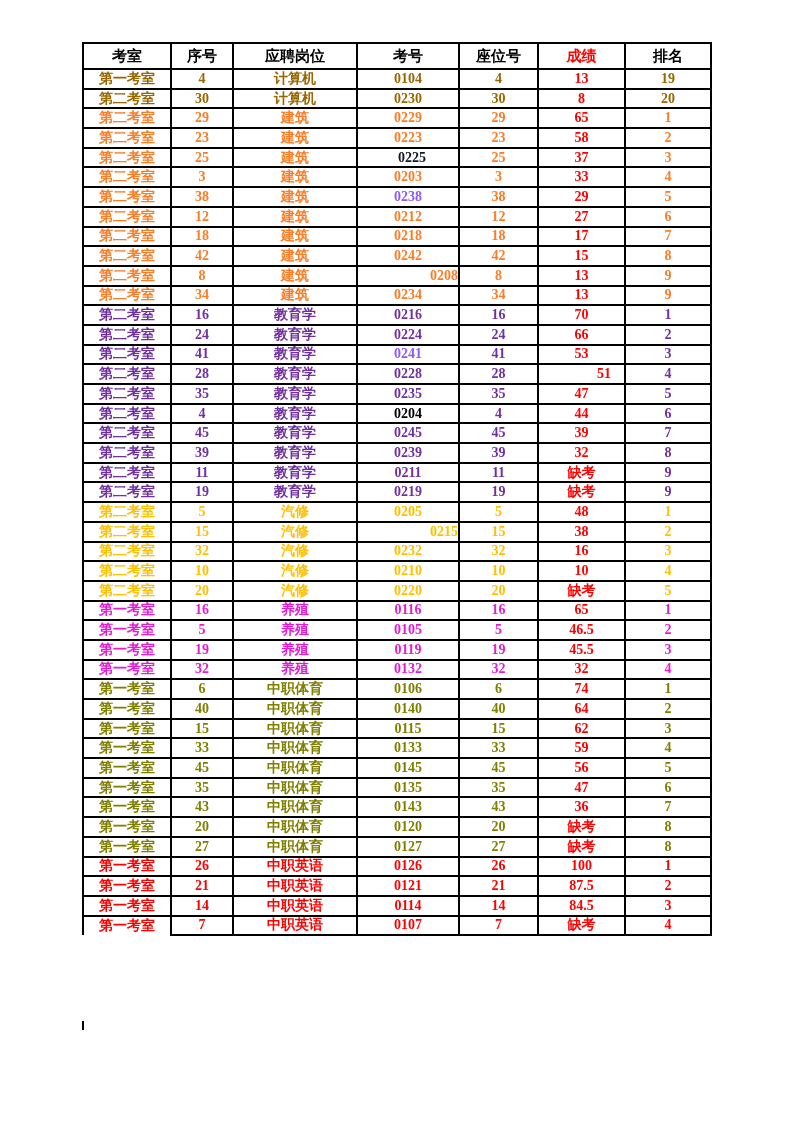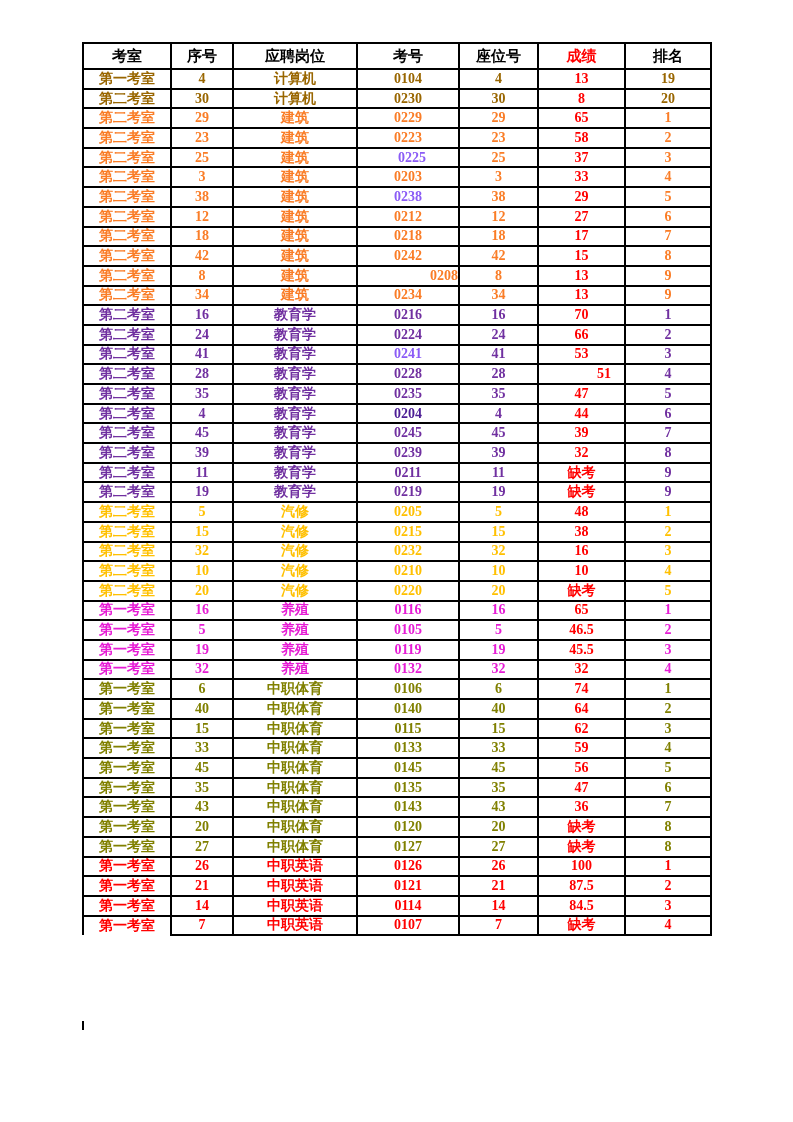--- a/index.html
+++ b/index.html
@@ -116,21 +116,21 @@
           <td style="color: rgb(250, 125, 39);">建筑</td>
           <td style="color: rgb(250, 125, 39);">0223</td>
           <td style="color: rgb(250, 125, 39);">23</td>
           <td style="color: rgb(255, 0, 0);">58</td>
           <td style="color: rgb(250, 125, 39);">2</td>
         </tr>
         <tr>
           <td style="color: rgb(250, 125, 39);">第二考室</td>
           <td style="color: rgb(250, 125, 39);">25</td>
           <td style="color: rgb(250, 125, 39);">建筑</td>
-          <td style="color: #8b5cf6; padding-left: 8px;">0225</td>
+          <td style="color: #0f172a; padding-left: 8px;">0225</td>
           <td style="color: rgb(250, 125, 39);">25</td>
           <td style="color: rgb(255, 0, 0);">37</td>
           <td style="color: rgb(250, 125, 39);">3</td>
         </tr>
         <tr>
           <td style="color: rgb(250, 125, 39);">第二考室</td>
           <td style="color: rgb(250, 125, 39);">3</td>
           <td style="color: rgb(250, 125, 39);">建筑</td>
           <td style="color: rgb(250, 125, 39);">0203</td>
           <td style="color: rgb(250, 125, 39);">3</td>
@@ -233,21 +233,21 @@
           <td style="color: rgb(112, 48, 160);">教育学</td>
           <td style="color: rgb(112, 48, 160);">0235</td>
           <td style="color: rgb(112, 48, 160);">35</td>
           <td style="color: rgb(255, 0, 0);">47</td>
           <td style="color: rgb(112, 48, 160);">5</td>
         </tr>
         <tr>
           <td style="color: rgb(112, 48, 160);">第二考室</td>
           <td style="color: rgb(112, 48, 160);">4</td>
           <td style="color: rgb(112, 48, 160);">教育学</td>
-          <td style="color: #4c1d95;">0204</td>
+          <td style="color: #000000;">0204</td>
           <td style="color: rgb(112, 48, 160);">4</td>
           <td style="color: rgb(255, 0, 0);">44</td>
           <td style="color: rgb(112, 48, 160);">6</td>
         </tr>
         <tr>
           <td style="color: rgb(112, 48, 160);">第二考室</td>
           <td style="color: rgb(112, 48, 160);">45</td>
           <td style="color: rgb(112, 48, 160);">教育学</td>
           <td style="color: rgb(112, 48, 160);">0245</td>
           <td style="color: rgb(112, 48, 160);">45</td>
@@ -287,21 +287,21 @@
           <td style="color: rgb(255, 192, 0);">汽修</td>
           <td style="color: rgb(255, 192, 0);">0205</td>
           <td style="color: rgb(255, 192, 0);">5</td>
           <td style="color: rgb(255, 0, 0);">48</td>
           <td style="color: rgb(255, 192, 0);">1</td>
         </tr>
         <tr>
           <td style="color: rgb(255, 192, 0);">第二考室</td>
           <td style="color: rgb(255, 192, 0);">15</td>
           <td style="color: rgb(255, 192, 0);">汽修</td>
-          <td style="color: rgb(255, 192, 0);">0215</td>
+          <td style="color: rgb(255, 192, 0); text-align: right;">0215</td>
           <td style="color: rgb(255, 192, 0);">15</td>
           <td style="color: rgb(255, 0, 0);">38</td>
           <td style="color: rgb(255, 192, 0);">2</td>
         </tr>
         <tr>
           <td style="color: rgb(255, 192, 0);">第二考室</td>
           <td style="color: rgb(255, 192, 0);">32</td>
           <td style="color: rgb(255, 192, 0);">汽修</td>
           <td style="color: rgb(255, 192, 0); font-family: Liberation Serif, serif;">0232</td>
           <td style="color: rgb(255, 192, 0);">32</td>

